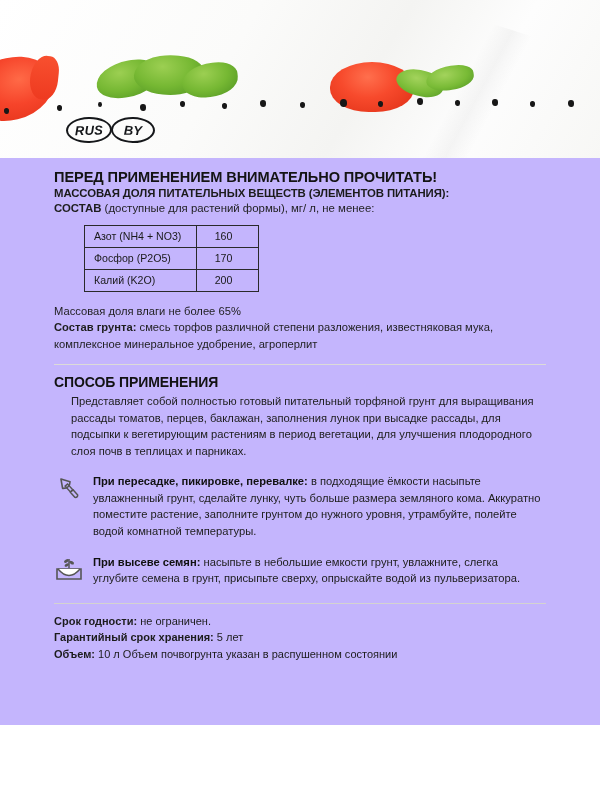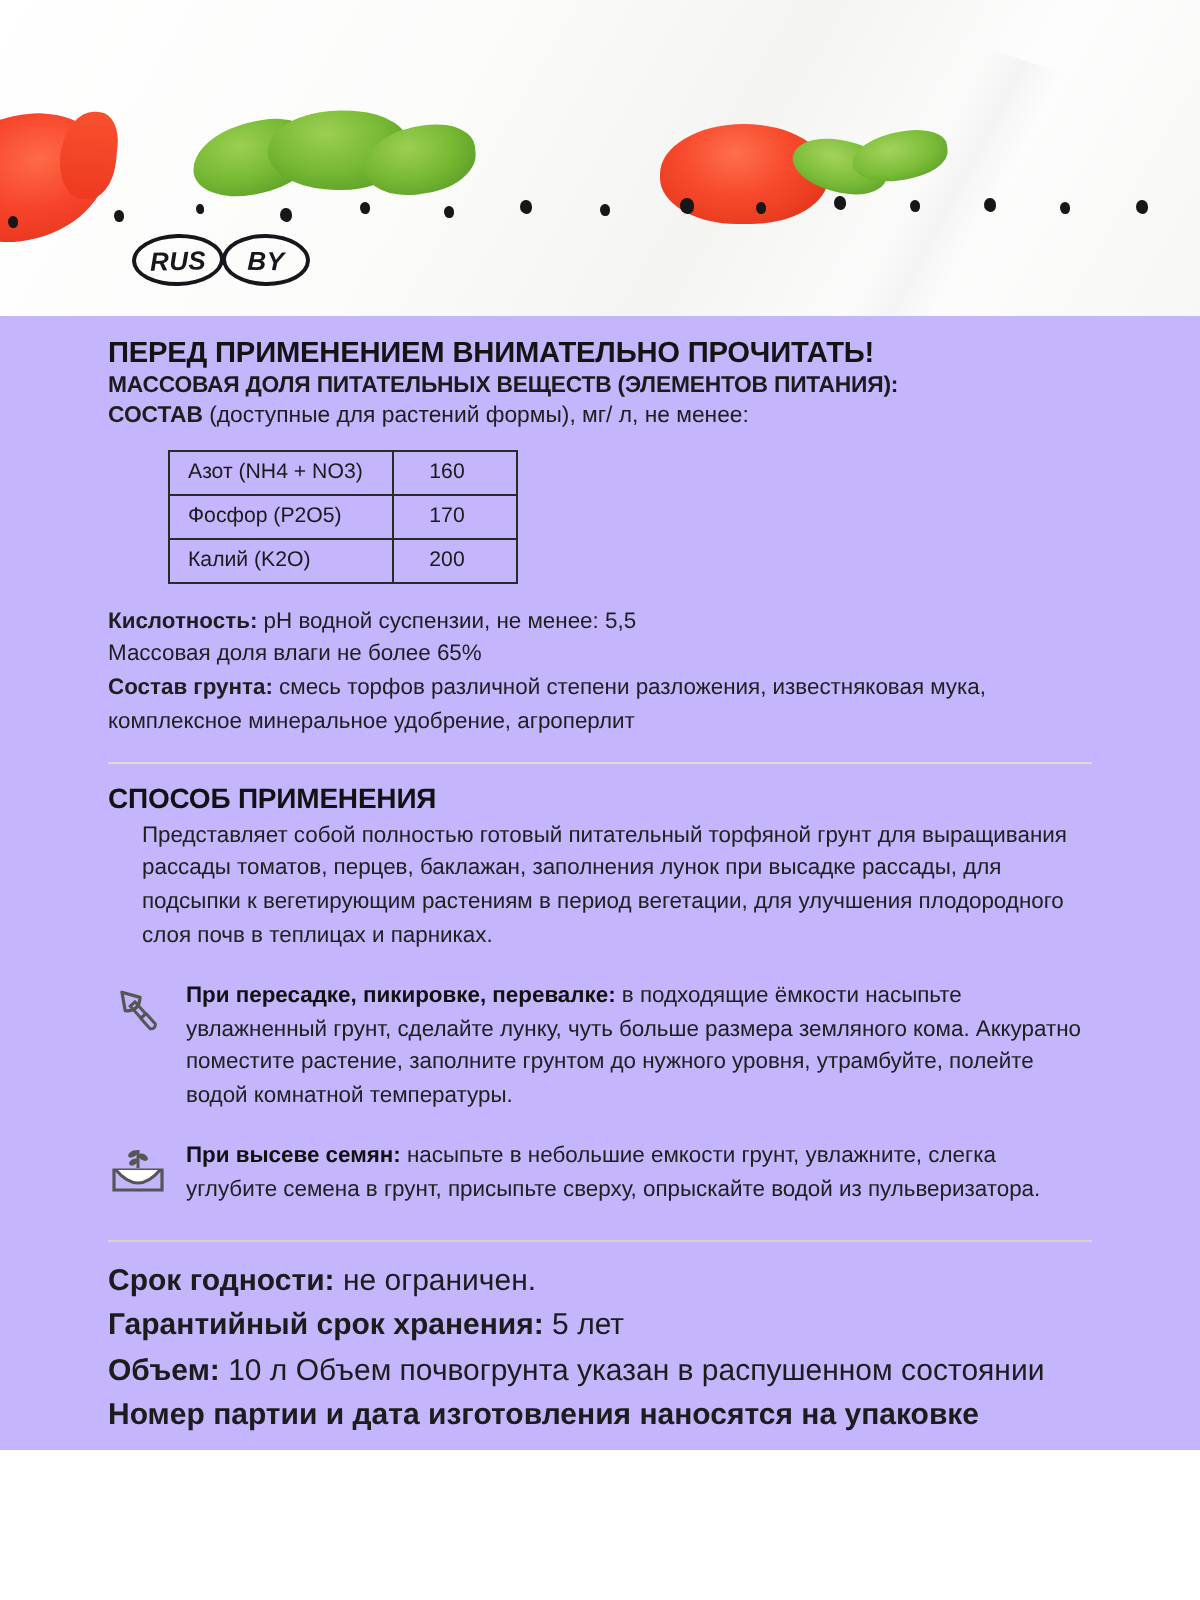--- a/index.html
+++ b/index.html
@@ -249,21 +249,21 @@
     margin-top: 1px;
   }
   .instr-text {
     font-size: 11.2px;
     color: #202020;
     line-height: 1.48;
   }
   .instr-text b { font-weight: bold; color: #111; }
 
   .t-footer {
-    font-size: 15px;
+    font-size: 11px;
     color: #1c1c1c;
     line-height: 1.50;
   }
   .t-footer b { font-weight: bold; }
   .t-footer .all-bold { font-weight: bold; }
 
   .bottom-white {
     position: absolute;
     left: 0; top: 725px;
     width: 600px; height: 75px;
@@ -341,23 +341,20 @@
               <td class="val">170</td>
             </tr>
             <tr>
               <td>Калий (K2O)</td>
               <td class="val">200</td>
             </tr>
           </tbody>
       </table>
 
       <div class="t-props">
-        <div>
-          <b>Кислотность:</b><span> pH водной суспензии, не менее: 5,5</span>
-        </div>
         <div>Массовая доля влаги не более 65%</div>
         <div>
           <b>Состав грунта:</b><span> смесь торфов различной степени разложения, известняковая мука, комплексное минеральное удобрение, агроперлит</span>
         </div>
       </div>
 
       <div class="rule faint"></div>
 
       <div class="t-section-title">СПОСОБ ПРИМЕНЕНИЯ</div>
       <div class="t-body">Представляет собой полностью готовый питательный торфяной грунт для выращивания рассады томатов, перцев, баклажан, заполнения лунок при высадке рассады, для подсыпки к вегетирующим растениям в период вегетации, для улучшения плодородного слоя почв в теплицах и парниках.</div>
@@ -398,20 +395,19 @@
       <div class="t-footer">
         <div>
           <b>Срок годности:</b><span> не ограничен.</span>
         </div>
         <div>
           <b>Гарантийный срок хранения:</b><span> 5 лет</span>
         </div>
         <div>
           <b>Объем:</b><span> 10 л Объем почвогрунта указан в распушенном состоянии</span>
         </div>
-        <div class="all-bold">Номер партии и дата изготовления наносятся на упаковке</div>
       </div>
 
     </div>
   </div>
 
   <div class="bottom-white"></div>
 </div>
 
 </body></html>

